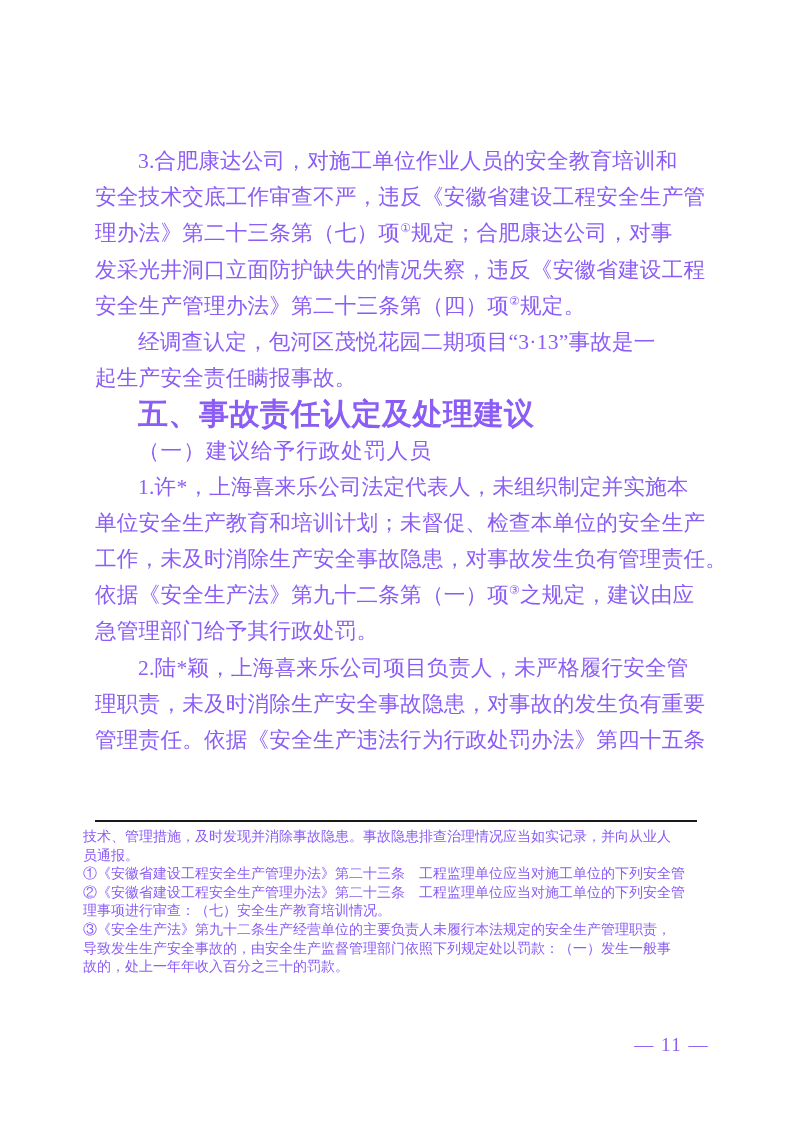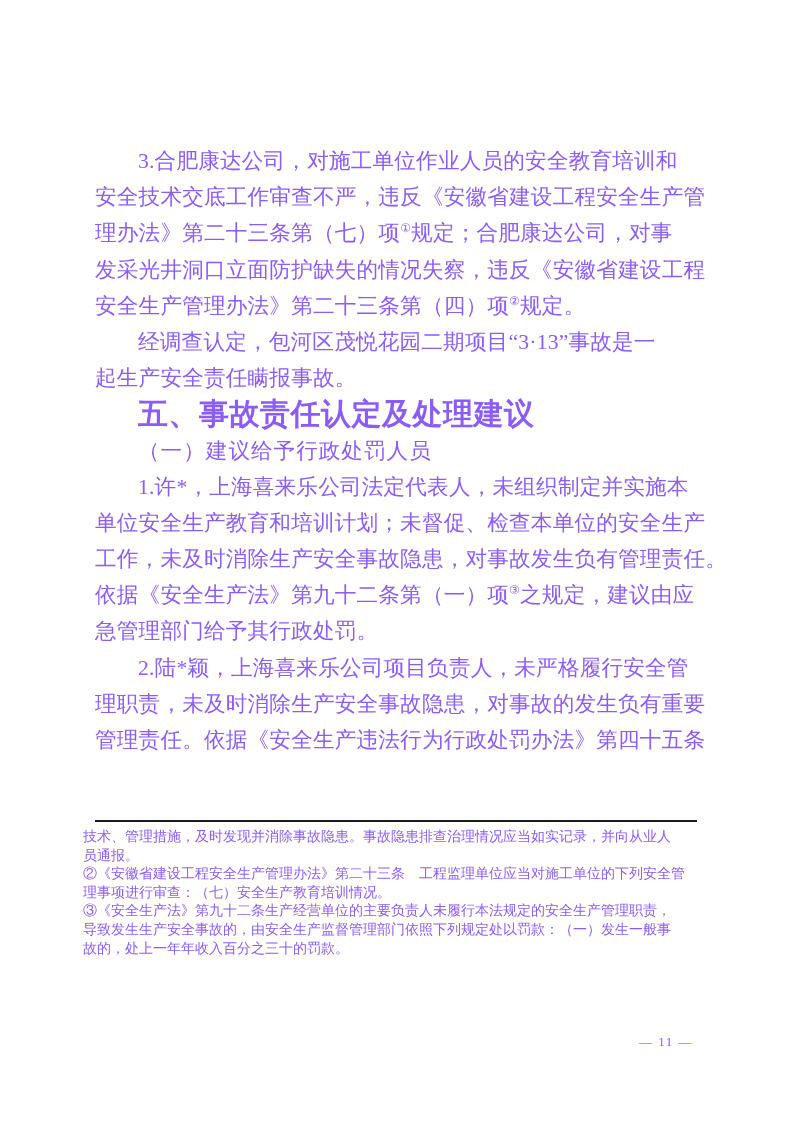--- a/index.html
+++ b/index.html
@@ -63,22 +63,22 @@
     height: 18.6px;
     line-height: 18.6px;
     font-size: 14px;
     white-space: nowrap;
     font-family: "Liberation Serif", "DejaVu Serif", serif;
   }
   
   .page-number {
     position: absolute;
     top: 1034px;
-    right: 100px;
-    font-size: 13px;
+    right: 84px;
+    font-size: 19px;
     letter-spacing: 1.5px;
     font-family: "Liberation Serif", "DejaVu Serif", serif;
   }
 </style>
 </head>
 <body>
 
 <div class="page" style="background: rgb(255, 255, 255); color: #8b5cf6; border-radius: 28px;">
   <div class="body-text" id="body-text">
       <div class="bline body indent"><span class="seg">3.合肥康达公司，对施工单位作业人员的安全教育培训和</span></div>
@@ -97,20 +97,21 @@
       <div class="bline body"><span class="seg">急管理部门给予其行政处罚。</span></div>
       <div class="bline body indent"><span class="seg">2.陆*颖，上海喜来乐公司项目负责人，未严格履行安全管</span></div>
       <div class="bline body"><span class="seg">理职责，未及时消除生产安全事故隐患，对事故的发生负有重要</span></div>
       <div class="bline body"><span class="seg">管理责任。依据《安全生产违法行为行政处罚办法》第四十五条</span></div>
     </div>
   <div class="fn-divider"></div>
   <div class="footnotes">
     <div id="footnote-lines">
         <div class="fline"><span class="seg">技术、管理措施，及时发现并消除事故隐患。事故隐患排查治理情况应当如实记录，并向从业人</span></div>
         <div class="fline"><span class="seg">员通报。</span></div>
+        <div class="fline"><span class="seg">①《安徽省建设工程安全生产管理办法》第二十三条　工程监理单位应当对施工单位的下列安全管</span></div>
         <div class="fline"><span class="seg">②《安徽省建设工程安全生产管理办法》第二十三条　工程监理单位应当对施工单位的下列安全管</span></div>
         <div class="fline"><span class="seg">理事项进行审查：（七）安全生产教育培训情况。</span></div>
         <div class="fline"><span class="seg">③《安全生产法》第九十二条生产经营单位的主要负责人未履行本法规定的安全生产管理职责，</span></div>
         <div class="fline"><span class="seg">导致发生生产安全事故的，由安全生产监督管理部门依照下列规定处以罚款：（一）发生一般事</span></div>
         <div class="fline"><span class="seg">故的，处上一年年收入百分之三十的罚款。</span></div>
       </div>
   </div>
   <div class="page-number">— 11 —</div>
 </div>
 

